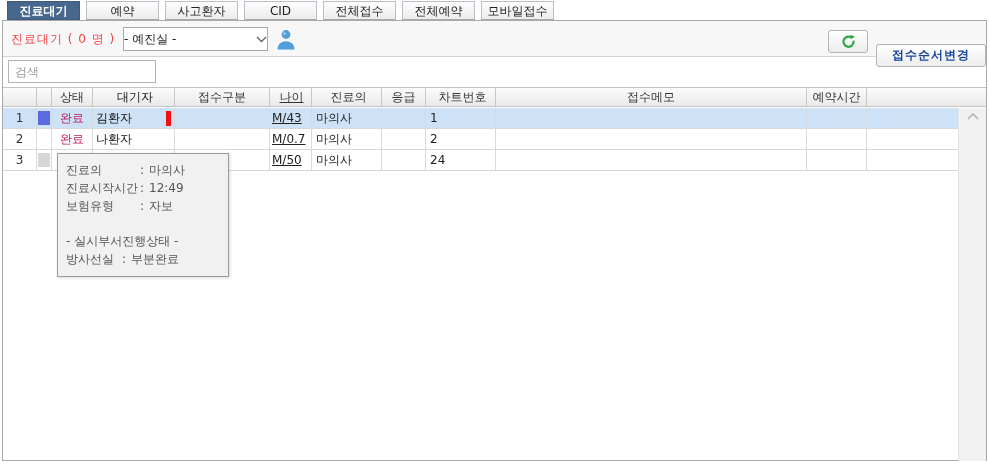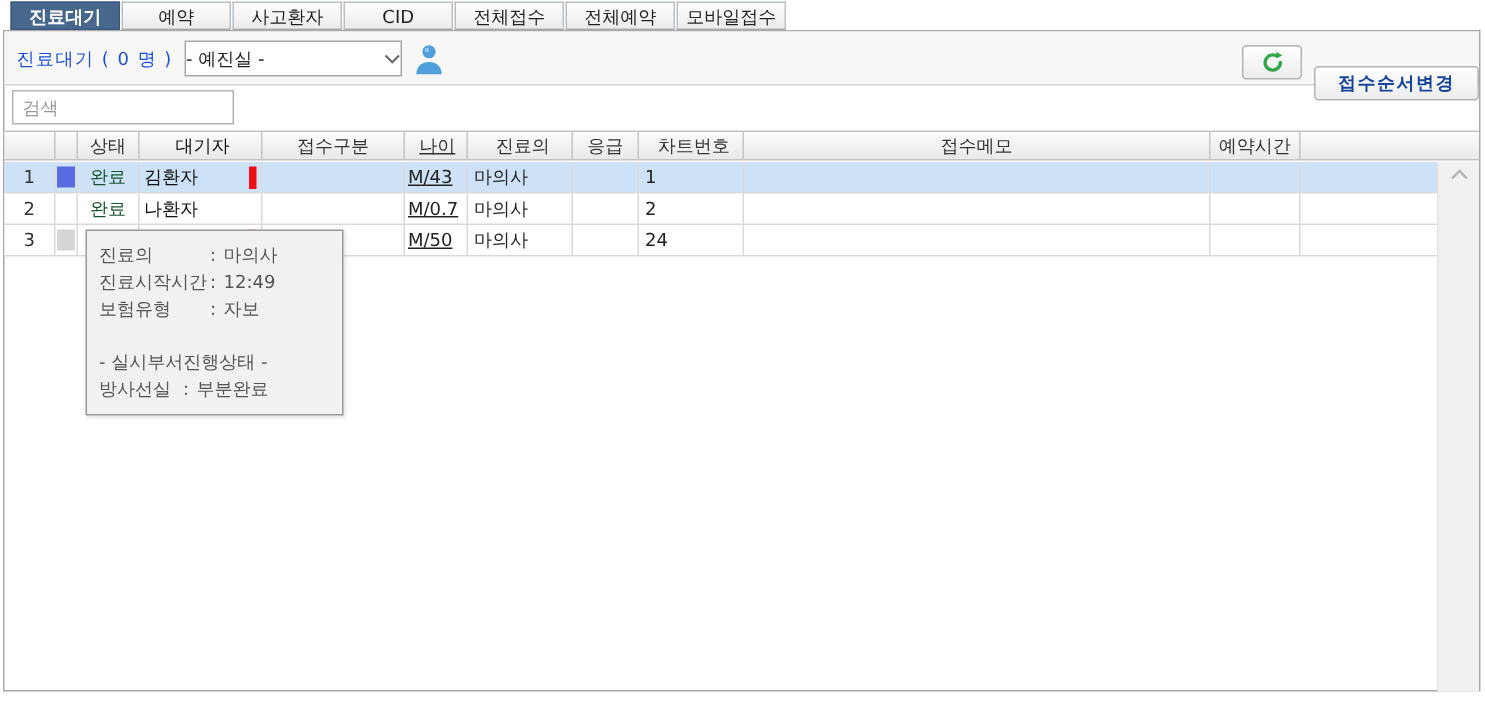--- a/index.html
+++ b/index.html
@@ -1,33 +1,33 @@
 <!DOCTYPE html>
 <html><head>
 <meta charset="utf-8">
 <style>
   * { margin:0; padding:0; box-sizing:border-box; }
   body { background:#ffffff; font-family:"DejaVu Sans","Liberation Sans",sans-serif; }
   .window { position:relative; width:990px; height:471px; background:#fff; overflow:hidden; font-size:12px; color:#222; }
 
   
   .tabbar { position:absolute; left:7px; top:1px; display:flex; z-index:3; }
-  .tab { width:73px; height:19px; line-height:18px; text-align:center; margin-right:1px;
+  .tab { width:73px; height:19px; line-height:18px; text-align:center; margin-right:6px;
          background:linear-gradient(#fdfdfd,#ececec); border:1px solid #b9bfc6; border-bottom:1px solid #a9a9a9;
          color:#222; cursor:pointer; }
   .tab.active { background:#47678c; border-color:#3c5a7e; color:#fff; font-weight:bold; }
 
   
   .panel { position:absolute; left:2px; top:20px; width:985px; height:441px;
            border:1px solid #a9a9a9; background:#fff; }
 
   
   .toolbar { position:absolute; left:0; top:0; width:983px; height:36px;
              background:#f7f7f8; border-bottom:1px solid #d4d4d4; }
-  .queue-label { position:absolute; left:8px; top:10px; color:#1d4ed8; letter-spacing:1px; }
+  .queue-label { position:absolute; left:8px; top:10px; color:#ef4444; letter-spacing:1px; }
   .room-select { position:absolute; left:120px; top:6px; width:145px; height:24px; background:#fff;
                  border:1px solid #a8a8a8; display:flex; align-items:center; padding:0 0; cursor:pointer; }
   .room-select .val { flex:1; color:#222; }
   .person { position:absolute; left:273px; top:8px; width:20px; height:21px; cursor:pointer; }
   .btn { position:absolute; top:9px; height:23px; background:linear-gradient(#ffffff,#ededed);
          border:1px solid #b3b3b3; border-radius:3px; display:flex; align-items:center; justify-content:center; cursor:pointer; }
   .btn-refresh { left:825px; width:40px; }
   .btn-reorder { left:873px; width:110px; font-weight:bold; letter-spacing:1px;margin-top:14px; }
 
   
@@ -42,21 +42,21 @@
   .hcell { border-right:1px solid #c6c6c6; height:100%; display:flex; align-items:center; justify-content:center;
            color:#333; overflow:hidden; white-space:nowrap; }
   .grid-body { position:absolute; left:0; top:87px; width:983px; }
   .grow { display:flex; height:21px; border-bottom:1px solid #d8d8d8; background:#fff; cursor:pointer; }
   .grow.selected { background:#cde2f6; }
   .gcell { position:relative; border-right:1px solid #dadada; height:100%; display:flex; align-items:center;
            overflow:hidden; white-space:nowrap; }
   .c-num    { width:34px; justify-content:center; color:#333; }
   .c-ind    { width:15px; justify-content:center; }
   .c-status { width:41px; justify-content:center; }
-  .c-status span { color:#14532d; }
+  .c-status span { color:#be185d; }
   .c-name   { width:82px; padding-left:3px; color:#111; }
   .c-recept { width:95px; }
   .c-age    { width:42px; padding-left:2px;text-decoration:underline; }
   .c-doctor { width:70px; padding-left:4px; }
   .c-urgent { width:44px; }
   .c-chart  { width:70px; padding-left:4px; }
   .c-memo   { width:311px; }
   .c-resv   { width:60px; }
   .c-rest   { flex:1; border-right:none; }
   .indicator { display:block; width:12px; height:14px; }

